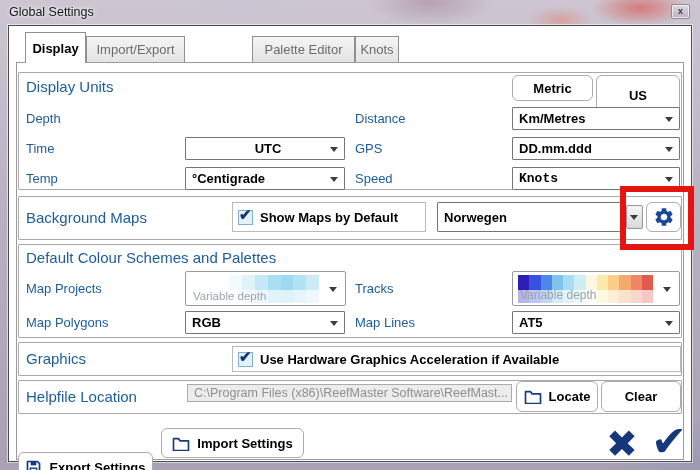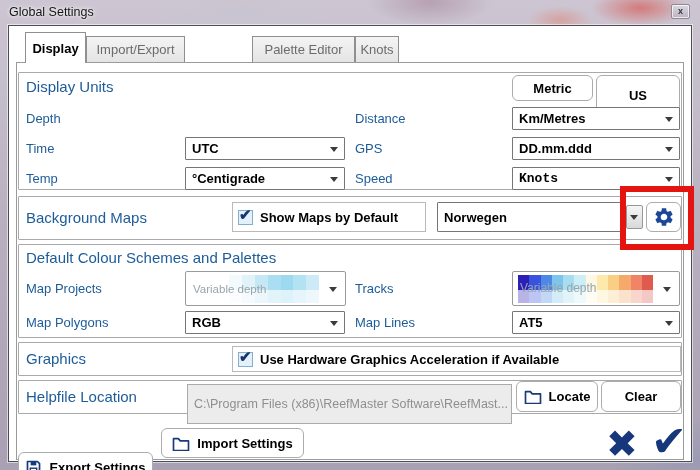--- a/index.html
+++ b/index.html
@@ -88,26 +88,26 @@
     font-size:13px; font-weight:bold; color:#000; z-index:6;
   }
   .cb { width:15px; height:15px; background:#e3f1fb; border:1px solid #85adce;
         position:relative; flex:none; }
   .cb .mark { position:absolute; left:0px; top:-5px; font-size:15px; color:#16356e; }
 
   .pdd { position:absolute; height:35px; background:#fff; border:1px solid #9b9b9b;
          border-radius:2px; z-index:6; }
   .pdd .strip { position:absolute; left:5px; top:3px; right:26px; height:15px; display:flex; }
   .pdd .strip.faded { top:18px; height:13px; opacity:.33; }
-  .pdd .ph { position:absolute; left:7px; bottom:10px; color:#98a5ab; font-size:12px;
+  .pdd .ph { position:absolute; left:7px; bottom:3px; color:#98a5ab; font-size:12px;
              font-weight:normal; z-index:2; }
   .pdd .dd-arrow { right:8px; }
 
   .textbox-disabled {
-    position:absolute; height:40px; background:#ececec; border:1px solid #ababab;
+    position:absolute; height:18px; background:#ececec; border:1px solid #ababab;
     display:flex; align-items:center; padding-left:6px;
     font-size:12.5px; color:#8f8f8f; white-space:nowrap; overflow:hidden; z-index:6;
   }
 
   .big-glyph { position:absolute; color:#17377c; z-index:6; line-height:1; }
 
   .red-rect { position:absolute; left:620px; top:186px; width:74px; height:64px;
               border:6px solid #e41410; z-index:50; }
 
   .icon-svg { flex:none; display:block; }
@@ -150,21 +150,21 @@
   </div>
 
   <div class="lbl" style="left:26px; top:111px;">Depth</div>
   <div class="lbl" style="left:355px; top:111px;">Distance</div>
   <div class="dd" style="left:512px; top:107px; width:168px;">
     <span>Km/Metres</span>
     <span class="dd-arrow"></span>
   </div>
 
   <div class="lbl" style="left:26px; top:141px;">Time</div>
-  <div class="dd" style="left:185px; top:137px; width:160px;">
+  <div class="dd" style="left:185px; top:137px; width:160px;justify-content:center;">
     <span>UTC</span>
     <span class="dd-arrow"></span>
   </div>
   <div class="lbl" style="left:355px; top:141px;">GPS</div>
   <div class="dd" style="left:512px; top:137px; width:168px;">
     <span>DD.mm.ddd</span>
     <span class="dd-arrow"></span>
   </div>
 
   <div class="lbl" style="left:26px; top:171px;">Temp</div>

